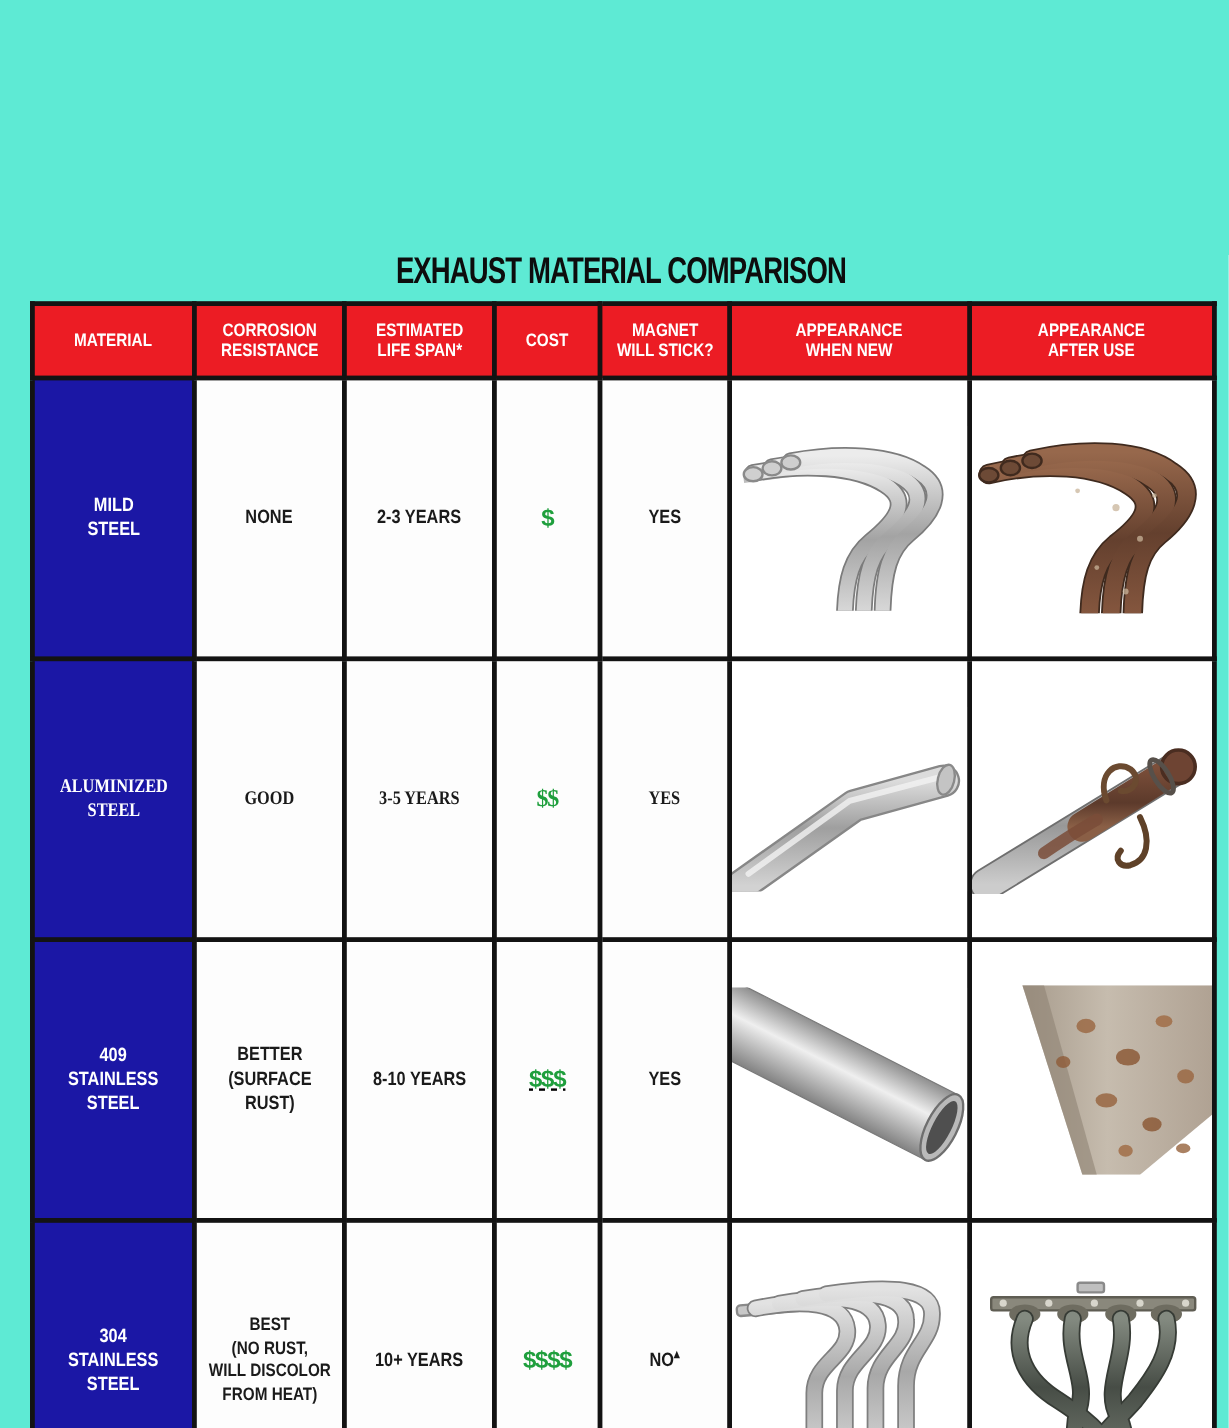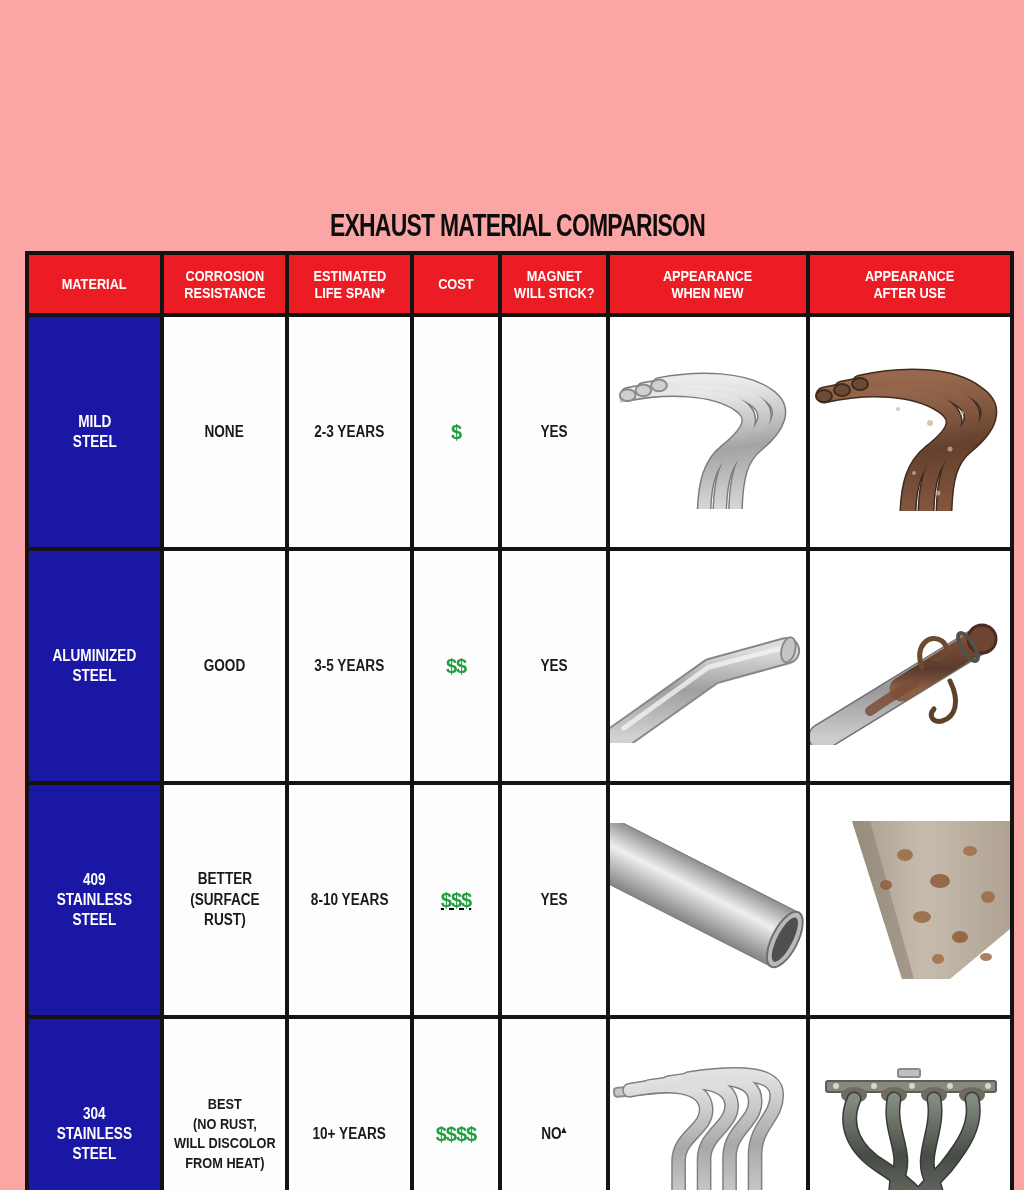--- a/index.html
+++ b/index.html
@@ -5,21 +5,21 @@
   :root{
     --header-red:#ec1c24;
     --material-blue:#1b17a5;
     --cost-green:#1f9f3d;
     --border-black:#131313;
     --text-black:#1a1a1a;
   }
   *{box-sizing:border-box;margin:0;padding:0;}
   html,body{width:1024px;height:1190px;background:#ffffff;overflow:hidden;
     font-family:"Liberation Sans",sans-serif;}
-  .page{position:relative;width:1024px;height:1190px;background:#fca5a5;}
+  .page{position:relative;width:1024px;height:1190px;background:#5eead4;}
   .content{position:absolute;left:25px;top:208px;width:985px;}
   .title-wrap{text-align:center;margin-bottom:7px;}
   .title{display:inline-block;font-size:31px;font-weight:700;color:#0d0d0d;
     letter-spacing:-1px;white-space:nowrap;transform:scaleX(0.74);transform-origin:50% 50%;}
   table.cmp{border-collapse:collapse;width:985px;table-layout:fixed;}
   .cmp th,.cmp td{border:4px solid var(--border-black);text-align:center;vertical-align:middle;
     font-weight:700;color:var(--text-black);white-space:pre-line;}
   .cmp th{background:var(--header-red);color:#ffffff;font-size:15px;height:58px;line-height:1.15;}
   td.mat{background:var(--material-blue);color:#ffffff;font-size:16px;line-height:1.25;text-align:center;}
   td.val{font-size:16px;line-height:1.3;background:#fdfdfd;}
@@ -130,21 +130,21 @@
                     <circle cx="104" cy="120" r="2"></circle>
               <circle cx="152" cy="60" r="2"></circle>
                     <circle cx="128" cy="140" r="2.5"></circle>
                     <circle cx="88" cy="56" r="2"></circle>
             </g>
           </svg>
           </span>
         </td>
       </tr>
 
-      <tr class="r-data" style="height:148px;">
+      <tr class="r-data" style="height:148px;font-family:Liberation Serif, serif;">
         <td class="mat"><span class="cx">ALUMINIZED
 STEEL</span></td>
         <td class="val"><span class="cx">GOOD</span></td>
         <td class="val"><span class="cx">3-5 YEARS</span></td>
         <td class="cost"><span>$$</span></td>
         <td class="val"><span class="cx">YES</span></td>
         <td class="photo">
           <span class="photo-box">
           <svg viewBox="0 0 200 158" preserveAspectRatio="none">
             <defs>

